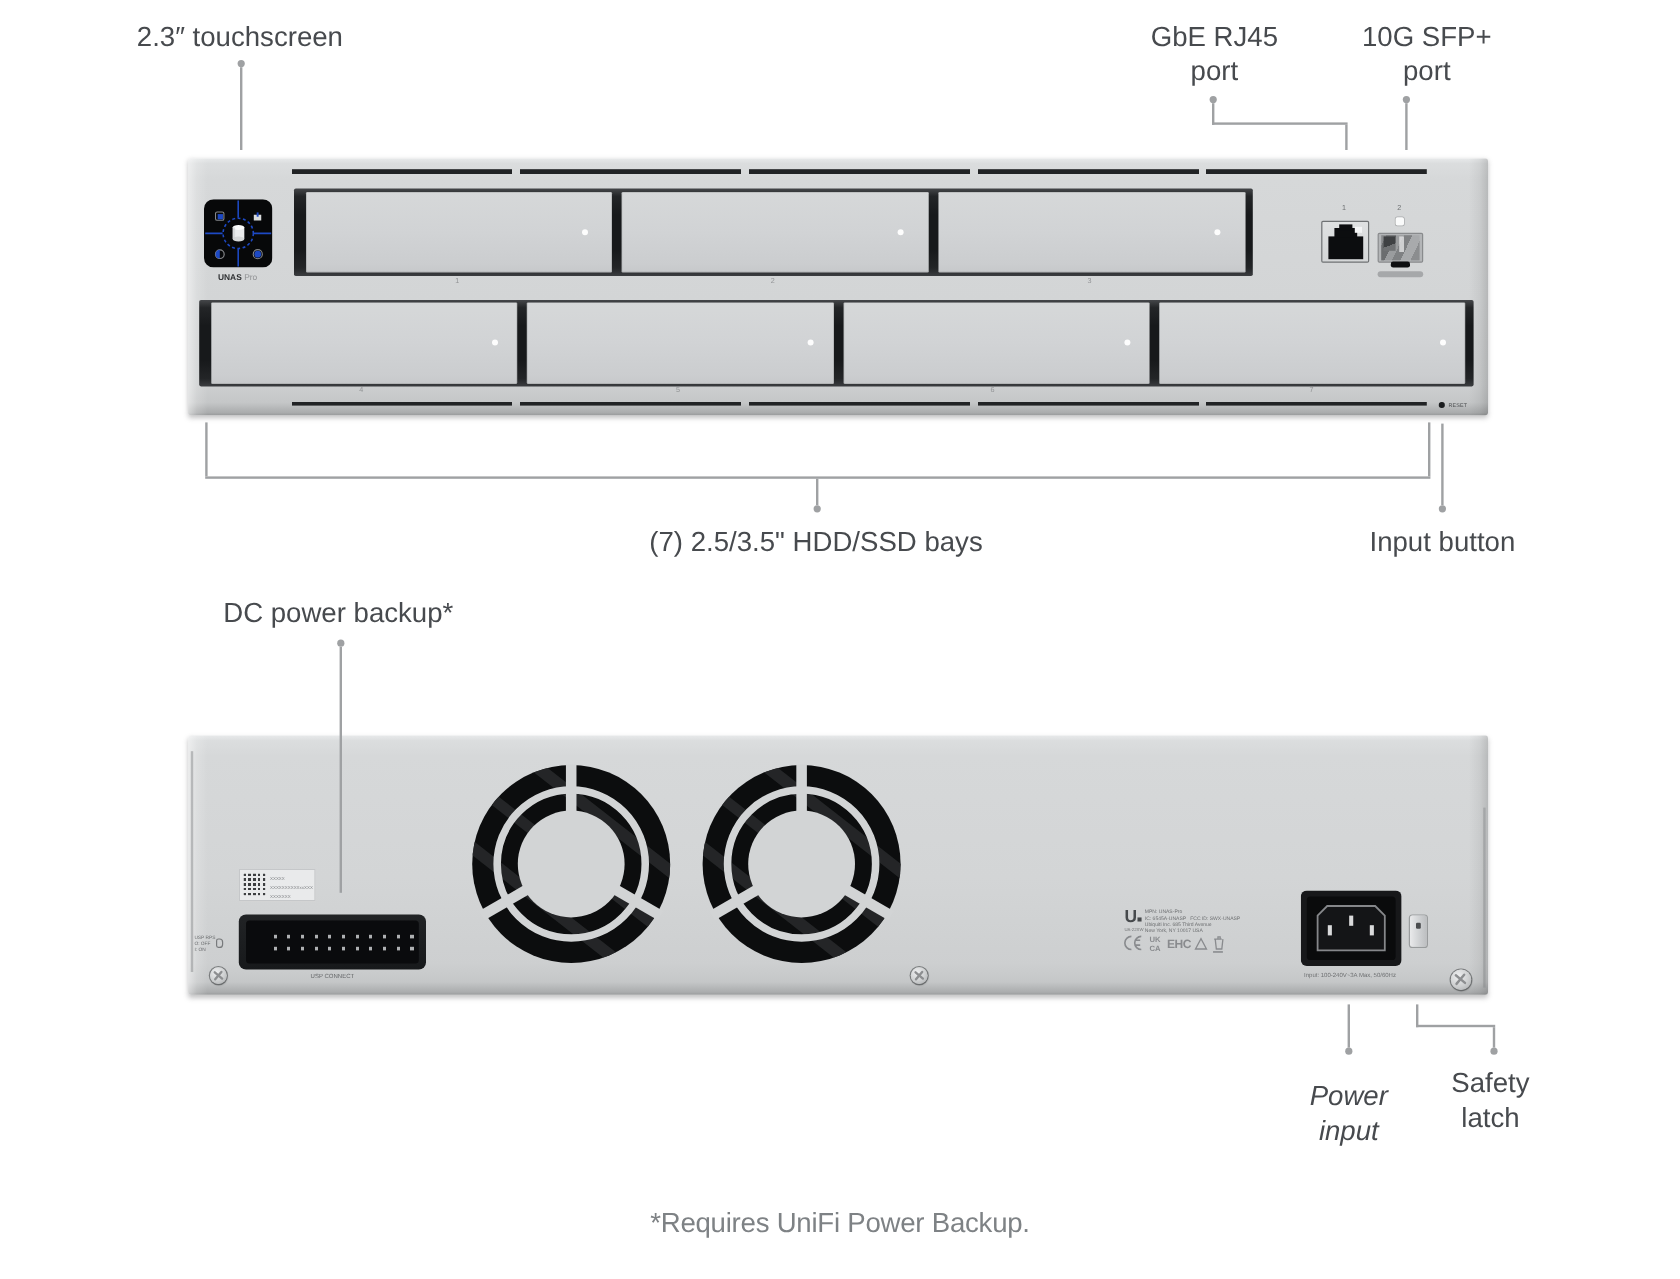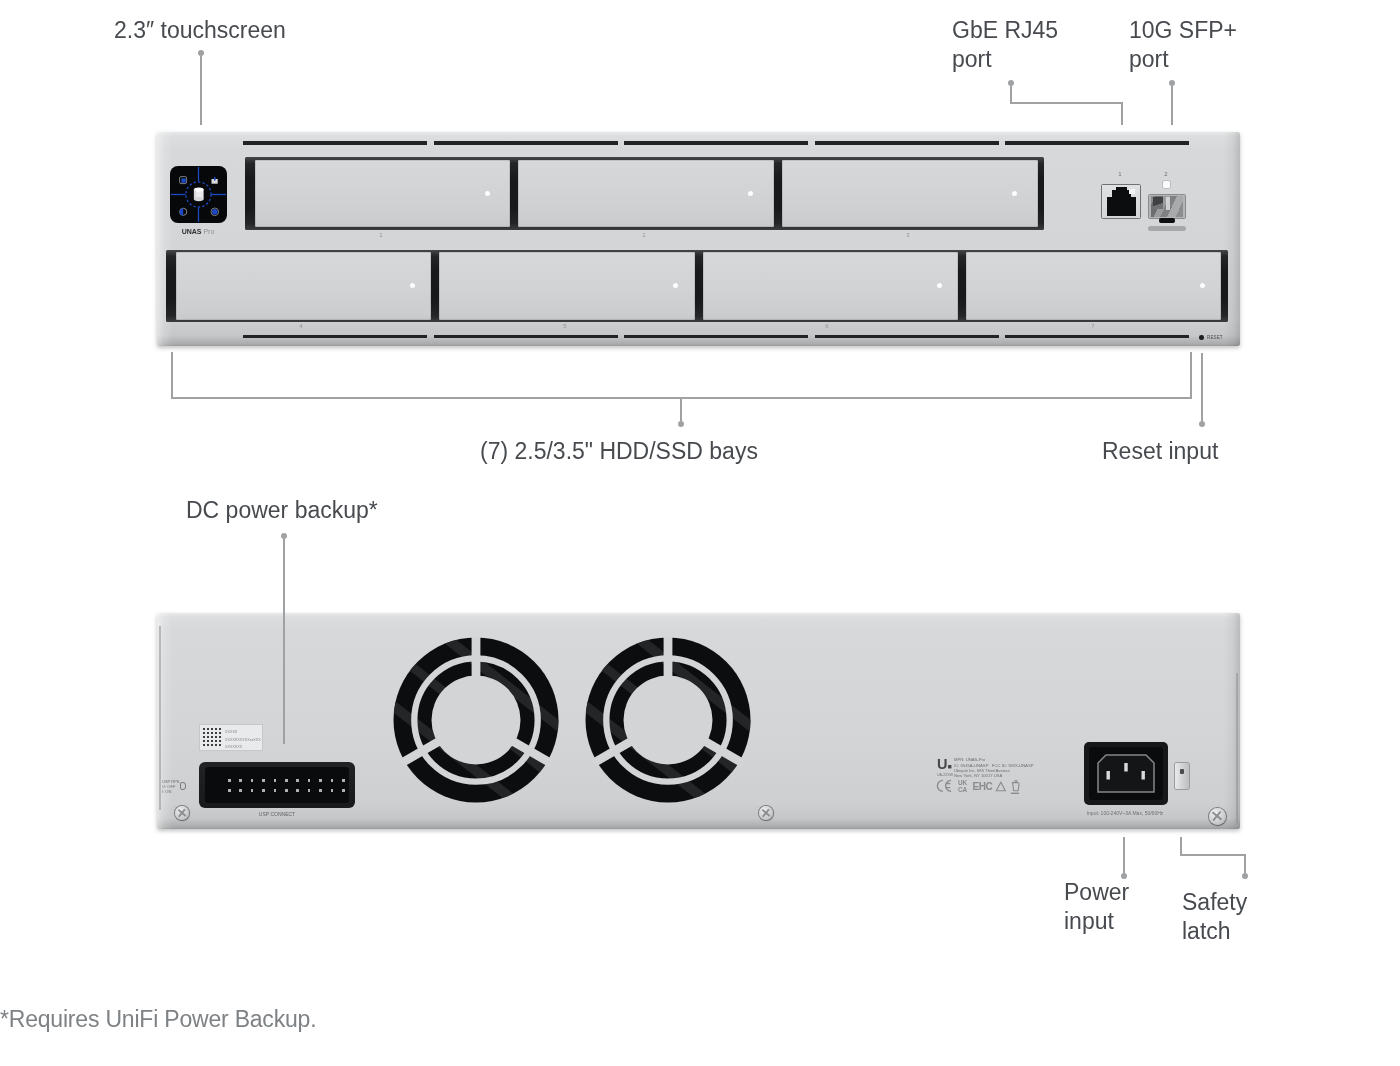--- a/index.html
+++ b/index.html
@@ -1,19 +1,19 @@
 <!DOCTYPE html>
 <html><head>
 <meta charset="utf-8">
 <style>
   html,body{margin:0;padding:0;background:#ffffff;}
   #stage{position:relative;width:1400px;height:1066px;background:#ffffff;overflow:hidden;
          font-family:"Liberation Sans", sans-serif;}
   .lbl{position:absolute;color:#474A4E;font-size:23px;line-height:28.5px;white-space:pre;}
-  .ctr{text-align:left;}
+  .ctr{text-align:center;}
   .ln{position:absolute;background:#9FA1A3;z-index:6;}
   .dot{position:absolute;width:6px;height:6px;border-radius:50%;background:#9FA1A3;z-index:6;}
   .dev{position:absolute;left:157px;width:1083px;border-radius:2.5px;box-shadow:0 2px 4px rgba(96,98,100,.38);
        background:linear-gradient(180deg,#e7e9ea 0%,#dbddde 2%,#d6d8d9 8%,#d3d5d6 55%,#cdcfd0 88%,#c5c7c8 95%,#aaacad 99%,#999b9c 100%);}
   .dev::before{content:"";position:absolute;inset:0;border-radius:2px;pointer-events:none;
        background:linear-gradient(90deg,rgba(255,255,255,.5) 0px,rgba(255,255,255,.18) 7px,rgba(255,255,255,0) 16px,rgba(255,255,255,0) calc(100% - 16px),rgba(0,0,0,.05) calc(100% - 7px),rgba(0,0,0,.14) 100%);}
   .tiny{position:absolute;color:#6f7173;}
   .micro{position:absolute;color:#6f7173;transform-origin:0 0;white-space:pre;}
   .num{position:absolute;color:#939597;font-size:6px;line-height:7px;text-align:center;width:12px;}
   .bay{position:absolute;background:linear-gradient(180deg,#d6d8d9 0%,#d1d3d5 50%,#cbcdcf 90%,#c6c8ca 100%);box-shadow:inset 0 0 0 0.5px rgba(40,42,44,.25);border-radius:1px;}
@@ -28,23 +28,23 @@
 </head>
 <body>
 <div id="stage">
 
   <div class="lbl" style="left:114px;top:16px;">2.3″ touchscreen</div>
   <div class="lbl ctr" style="left:952px;top:16px;width:120px;">GbE RJ45
 port</div>
   <div class="lbl ctr" style="left:1113px;top:16px;width:120px;margin-left:16px;">10G SFP+
 port</div>
   <div class="lbl ctr" style="left:480px;top:437px;width:400px;">(7) 2.5/3.5" HDD/SSD bays</div>
-  <div class="lbl ctr" style="left:1102px;top:437px;width:200px;">Reset input</div>
+  <div class="lbl ctr" style="left:1102px;top:437px;width:200px;">Input button</div>
   <div class="lbl" style="left:186px;top:496px;">DC power backup*</div>
-  <div class="lbl ctr" style="left:1064px;top:878px;width:120px;">Power
+  <div class="lbl ctr" style="left:1064px;top:899px;width:120px;font-style:italic;">Power
 input</div>
   <div class="lbl ctr" style="left:1182px;top:888px;width:120px;">Safety
 latch</div>
   <div class="lbl ctr" style="left:0px;top:1005px;width:1400px;color:#7E8285;letter-spacing:-0.2px;">*Requires UniFi Power Backup.</div>
 
   <div class="dot" style="left:197.5px;top:49.5px;"></div>
   <div class="ln" style="left:199.5px;top:56px;width:2px;height:69px;"></div>
 
   <div class="dot" style="left:1008px;top:80px;"></div>
   <div class="ln" style="left:1010px;top:86px;width:2px;height:18px;"></div>

